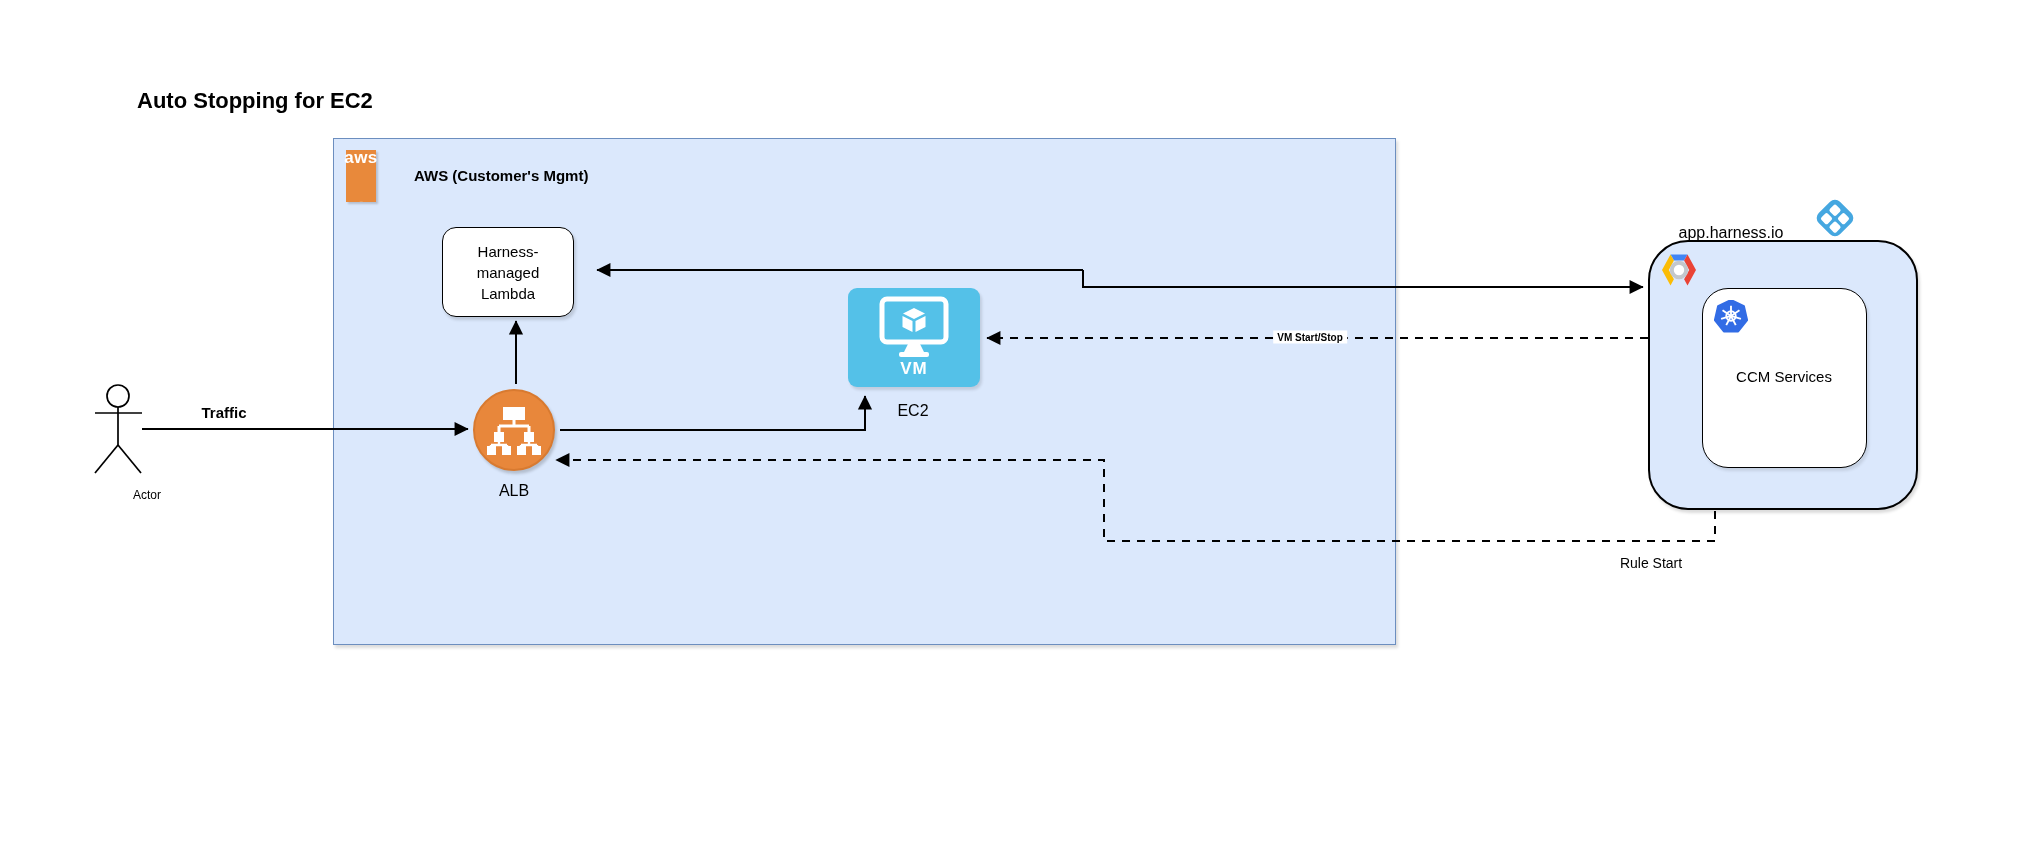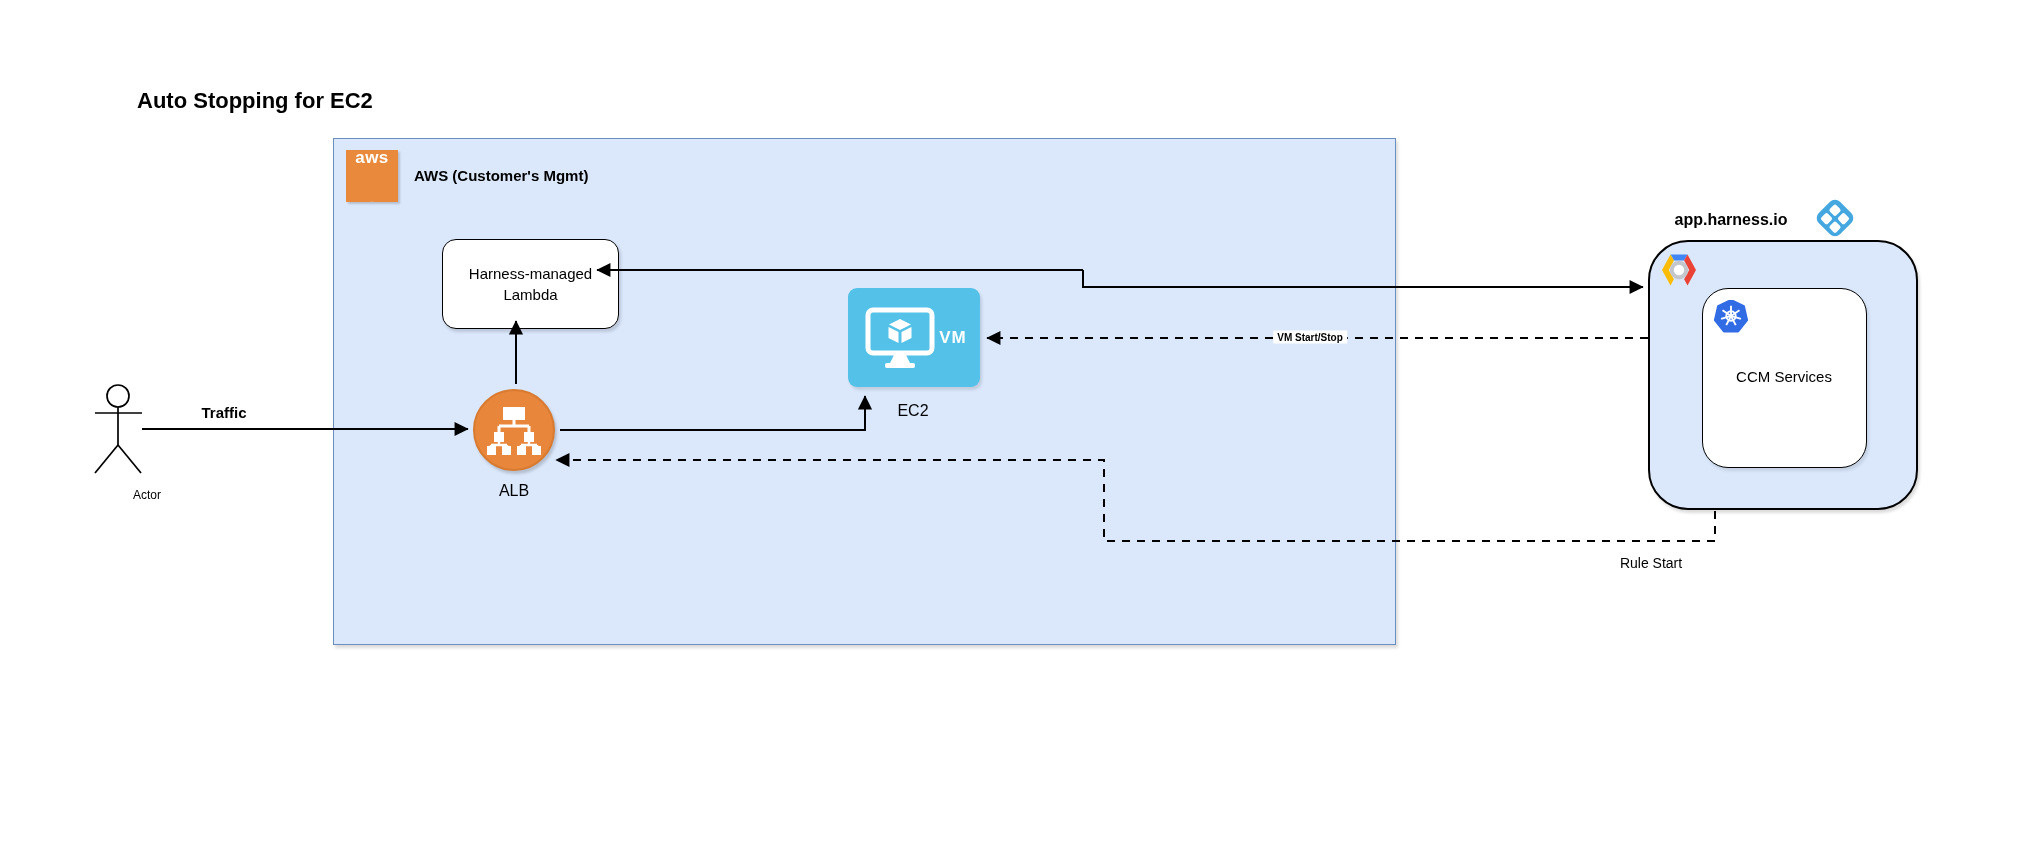--- a/index.html
+++ b/index.html
@@ -11,67 +11,66 @@
   .ctr{transform:translate(-50%,-50%);white-space:nowrap;}
   
   .page-title{left:137px;top:88px;font-size:22px;font-weight:bold;}
   
   .aws-box{
     left:333px;top:138px;width:1063px;height:507px;
     background:#dbe8fc;border:1.5px solid #6c8ebf;
     box-shadow:2px 3px 3px rgba(0,0,0,0.14);box-sizing:border-box;
   }
   .aws-logo{
-    left:346px;top:150px;width:52px;height:52px;background:#e8893b;
+    left:346px;top:150px;width:30px;height:52px;background:#e8893b;
     box-shadow:2px 2px 2px rgba(0,0,0,0.18);
     display:flex;flex-direction:column;align-items:center;justify-content:center;gap:36px;
   }
   .aws-logo .aws-word{color:#fff;font-weight:bold;font-size:17px;line-height:15px;letter-spacing:0.5px;}
   .aws-group-title{left:414px;top:167px;font-size:15px;font-weight:bold;}
   
   .lambda-box{
-    left:442px;top:227px;width:177px;height:90px;background:#ffffff;
+    left:442px;top:227px;width:132px;height:90px;background:#ffffff;
     border:1.6px solid #000;border-radius:14px;box-sizing:border-box;
     display:flex;align-items:center;justify-content:center;text-align:center;
     font-size:15px;line-height:1.4;padding:0 6px;
     box-shadow:2px 3px 3px rgba(0,0,0,0.14);
-    margin-top:12px;
   }
   
   .alb-circle{
     left:473px;top:389px;width:82px;height:82px;border-radius:50%;
     background:#e8873b;border:2px solid #d87a30;box-sizing:border-box;
     box-shadow:2px 3px 3px rgba(0,0,0,0.18);
     display:flex;align-items:center;justify-content:center;
   }
   .alb-label{left:514px;top:491px;font-size:16px;}
   
   .ec2-box{
     left:848px;top:288px;width:132px;height:99px;background:#54c1e8;border-radius:9px;
-    display:flex;flex-direction:row;align-items:center;justify-content:center;
+    display:flex;flex-direction:column;align-items:center;justify-content:center;
     box-shadow:2px 3px 3px rgba(0,0,0,0.12);
   }
   .vm-word{color:#ffffff;font-weight:bold;font-size:17px;margin-top:1px;letter-spacing:1px;}
   .ec2-label{left:913px;top:411px;font-size:16px;}
   
   .actor-label{left:119px;top:495px;font-size:12px;margin-left:28px;}
   .traffic-label{left:224px;top:412px;font-size:15px;font-weight:bold;}
   
   .harness-box{
     left:1648px;top:240px;width:270px;height:270px;background:#dbe8fc;
     border:2px solid #000;border-radius:40px;box-sizing:border-box;
     box-shadow:2px 3px 3px rgba(0,0,0,0.14);
   }
   .ccm-box{
     left:1702px;top:288px;width:165px;height:180px;background:#ffffff;
     border:1.6px solid #000;border-radius:26px;box-sizing:border-box;
     box-shadow:2px 3px 3px rgba(0,0,0,0.10);
   }
   .ccm-label{left:1784px;top:376px;font-size:15px;}
-  .harness-title{left:1731px;top:220px;font-size:16px;font-weight:bold;}
+  .harness-title{left:1731px;top:233px;font-size:16px;font-weight:normal;}
   .harness-logo{left:1815px;top:198px;width:40px;height:40px;}
   .harness-logo .hl-outer{
     position:absolute;left:5px;top:5px;width:30px;height:30px;background:#45a7e0;border-radius:7px;
     transform:rotate(45deg);display:flex;flex-wrap:wrap;align-items:center;justify-content:center;gap:3px;
     padding:0;box-sizing:border-box;align-content:center;
   }
   .harness-logo .hl-dot{width:9px;height:9px;background:#fff;border-radius:2px;}
   .gcp-icon{left:1662px;top:254px;}
   .k8s-icon{left:1714px;top:300px;}
   

